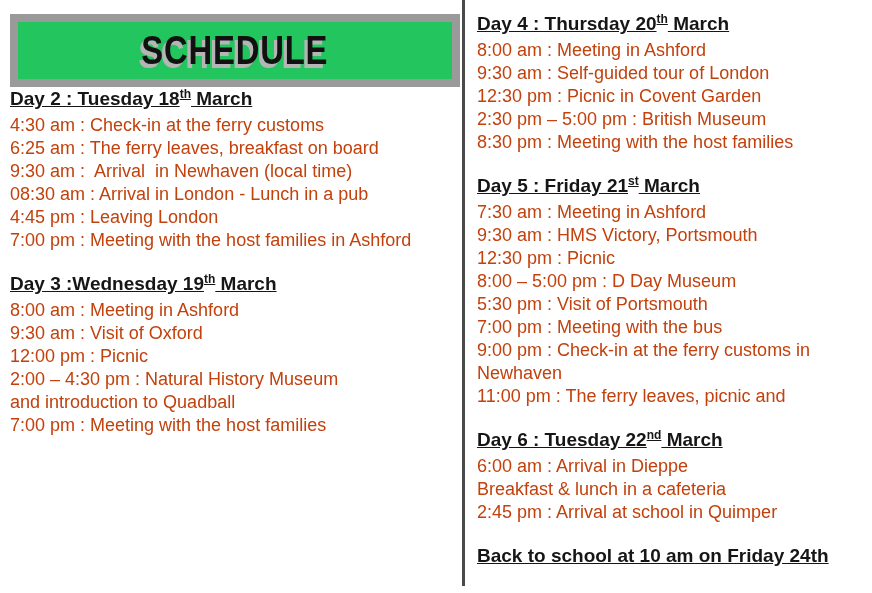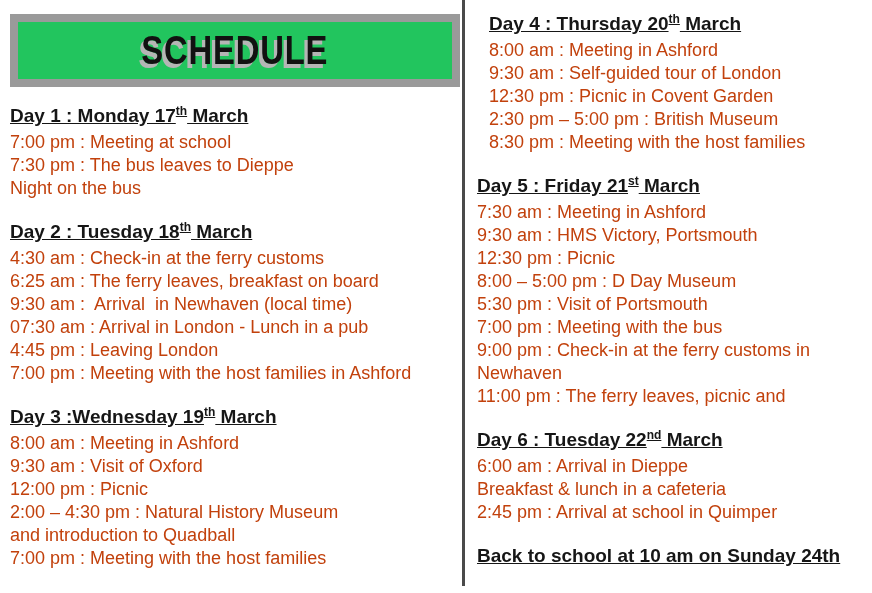--- a/index.html
+++ b/index.html
@@ -15,21 +15,21 @@
     margin-top:14px; height:57px; border:8px solid #9a9a9a;
     display:flex; align-items:center; justify-content:center; background:#22c55e;
   }
   .title-text {
     font-size:41px; font-weight:800; letter-spacing:1px; color:#111111;
     text-shadow:-4px 4px 0 #b5b5b5; transform:scaleX(0.8); white-space:nowrap;
   }
 
   .day { margin:0 0 20px 0; }
   .first-left  { margin-top:17px; }
-  .first-right { margin-top:12px;margin-left:12px; }
+  .first-right { margin-top:12px; }
 
   .day-heading {
     font-size:19px; font-weight:bold; line-height:24px; margin:0 0 3px 0;
     white-space:pre-wrap; color:#161616;
   }
   .day-heading .dh-part { text-decoration:underline; }
   .day-heading sup { font-size:12px; line-height:0; text-decoration:underline; }
 
   .item { font-size:18px; line-height:23px; white-space:pre-wrap; color:#c2410c; }
 
@@ -42,33 +42,27 @@
 <body>
 
 <div class="page">
 
   <div class="col-left">
 
     <div class="title-box">
       <span class="title-text">SCHEDULE</span>
     </div>
 
-    <div class="day first-left">
-      <h2 class="day-heading"><span class="dh-part">Day 1 : Monday 17</span><sup>th</sup><span class="dh-part"> March</span></h2>
-      <div class="item">7:00 pm : Meeting at school</div>
-      <div class="item">7:30 pm : The bus leaves to Dieppe</div>
-      <div class="item">Night on the bus</div>
-    </div>
 
     <div class="day">
       <h2 class="day-heading"><span class="dh-part">Day 2 : Tuesday 18</span><sup>th</sup><span class="dh-part"> March</span></h2>
       <div class="item">4:30 am : Check-in at the ferry customs</div>
       <div class="item">6:25 am : The ferry leaves, breakfast on board</div>
       <div class="item">9:30 am :  Arrival  in Newhaven (local time)</div>
-      <div class="item">07:30 am : Arrival in London - Lunch in a pub</div>
+      <div class="item">08:30 am : Arrival in London - Lunch in a pub</div>
       <div class="item">4:45 pm : Leaving London</div>
       <div class="item">7:00 pm : Meeting with the host families in Ashford</div>
     </div>
 
     <div class="day">
       <h2 class="day-heading"><span class="dh-part">Day 3 :Wednesday 19</span><sup>th</sup><span class="dh-part"> March</span></h2>
       <div class="item">8:00 am : Meeting in Ashford</div>
       <div class="item">9:30 am : Visit of Oxford</div>
       <div class="item">12:00 pm : Picnic</div>
       <div class="item">2:00 – 4:30 pm : Natural History Museum</div>
@@ -104,17 +98,17 @@
       <div class="item">11:00 pm : The ferry leaves, picnic and</div>
     </div>
 
     <div class="day">
       <h2 class="day-heading"><span class="dh-part">Day 6 : Tuesday 22</span><sup>nd</sup><span class="dh-part"> March</span></h2>
       <div class="item">6:00 am : Arrival in Dieppe</div>
       <div class="item">Breakfast &amp; lunch in a cafeteria</div>
       <div class="item">2:45 pm : Arrival at school in Quimper</div>
     </div>
 
-    <div class="footer-line">Back to school at 10 am on Sunday 24th</div>
+    <div class="footer-line">Back to school at 10 am on Friday 24th</div>
 
   </div>
 
 </div>
 
 </body></html>

